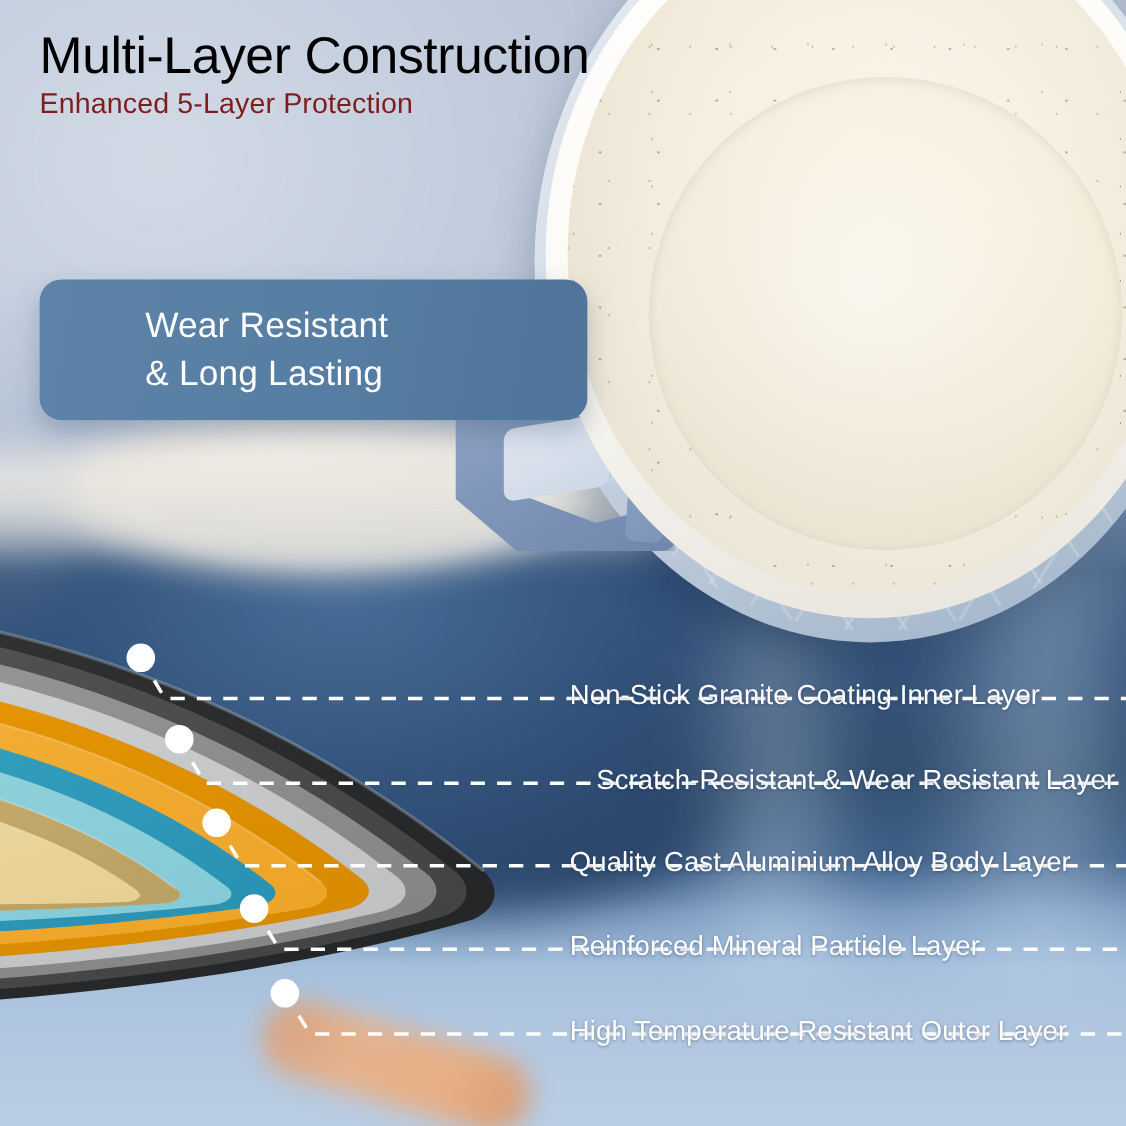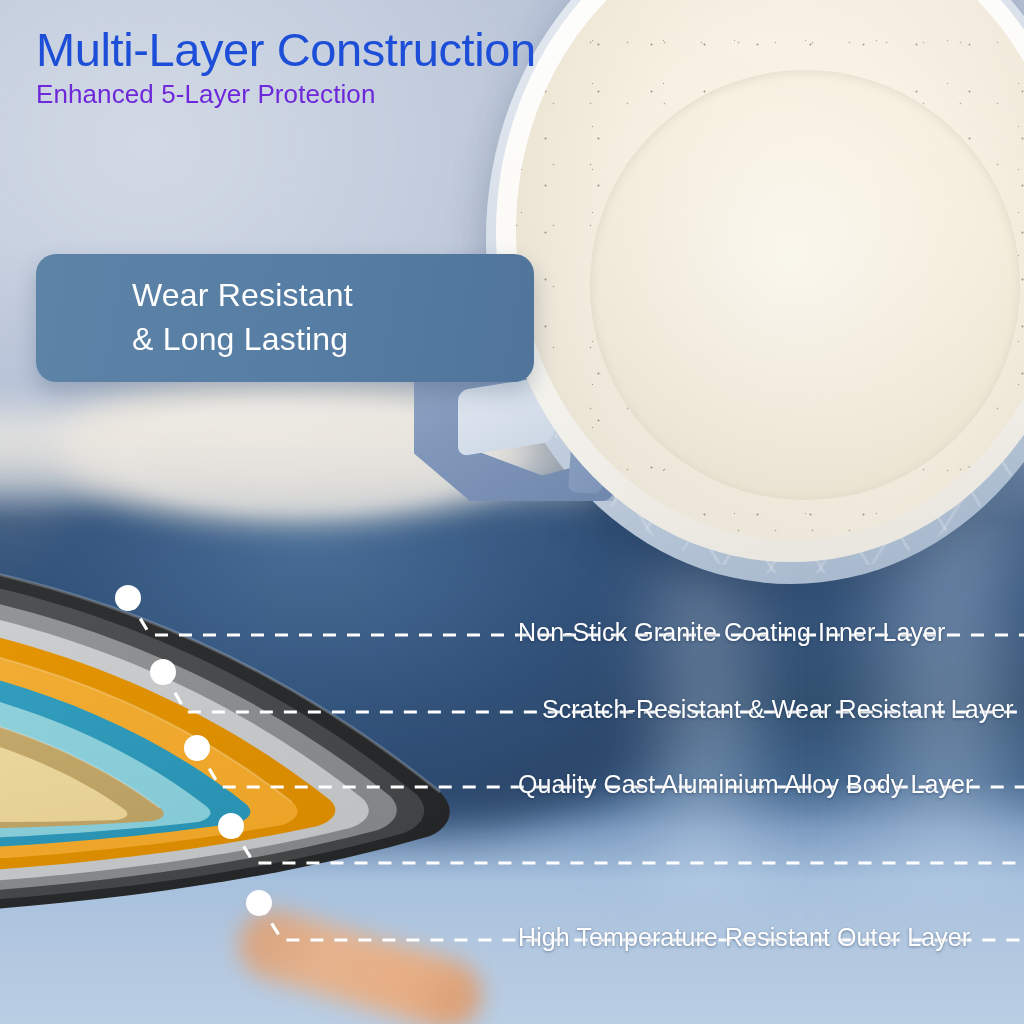--- a/index.html
+++ b/index.html
@@ -135,24 +135,24 @@
   }
   .handle-collar{
     position:absolute;left:160px;top:-14px;width:34px;height:176px;border-radius:8px;
     background:linear-gradient(120deg,#93a7c5 0%,#7e95b8 100%);
     transform:rotate(4deg);
   }
 
   
   .heading{position:absolute;left:36px;top:26px;}
   .title{
-    font-size:47px;line-height:1.04;color:#1d4ed8;letter-spacing:-.4px;font-weight:400;
+    font-size:47px;line-height:1.04;color:#000000;letter-spacing:-.4px;font-weight:400;
   }
   .subtitle{
-    margin-top:4px;font-size:26px;line-height:1.2;color:#6d28d9;font-weight:400;letter-spacing:.1px;
+    margin-top:4px;font-size:26px;line-height:1.2;color:#7f1d1d;font-weight:400;letter-spacing:.1px;
   }
 
   
   .badge{
     position:absolute;left:36px;top:254px;width:498px;height:128px;
     background:linear-gradient(100deg,#5d83a7 0%,#567da3 55%,#50749a 100%);
     border-radius:20px;
     box-shadow:0 10px 22px rgba(40,66,96,.26);
     display:flex;flex-direction:column;justify-content:center;
   }
@@ -308,16 +308,17 @@
           <circle cx="231" cy="826" r="13" fill="#ffffff"></circle>
           <circle cx="259" cy="903" r="13" fill="#ffffff"></circle>
         </g>
     </svg>
   </div>
 
   <div class="labels">
     <div class="label" style="top: 618px;">Non-Stick Granite Coating Inner Layer</div>
     <div class="label" style="top: 695px; margin-left: 24px;">Scratch-Resistant &amp; Wear Resistant Layer</div>
     <div class="label" style="top: 770px; text-align: right;">Quality Cast Aluminium Alloy Body Layer</div>
+    <div class="label" style="top: 846px;">Reinforced Mineral Particle Layer</div>
     <div class="label" style="top: 923px;">High Temperature Resistant Outer Layer</div>
   </div>
 
 </div>
 
 </body></html>

